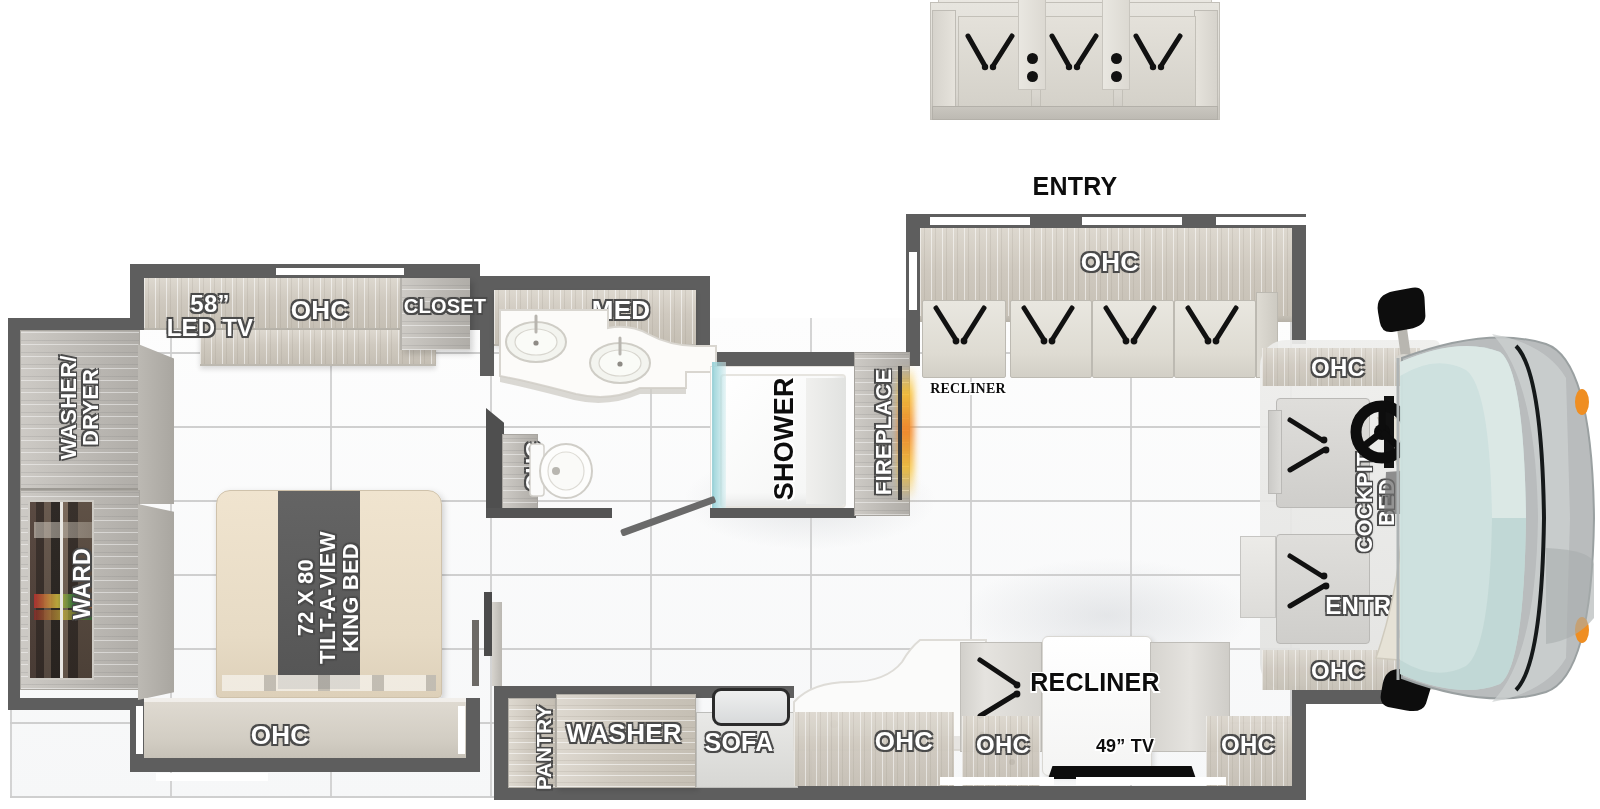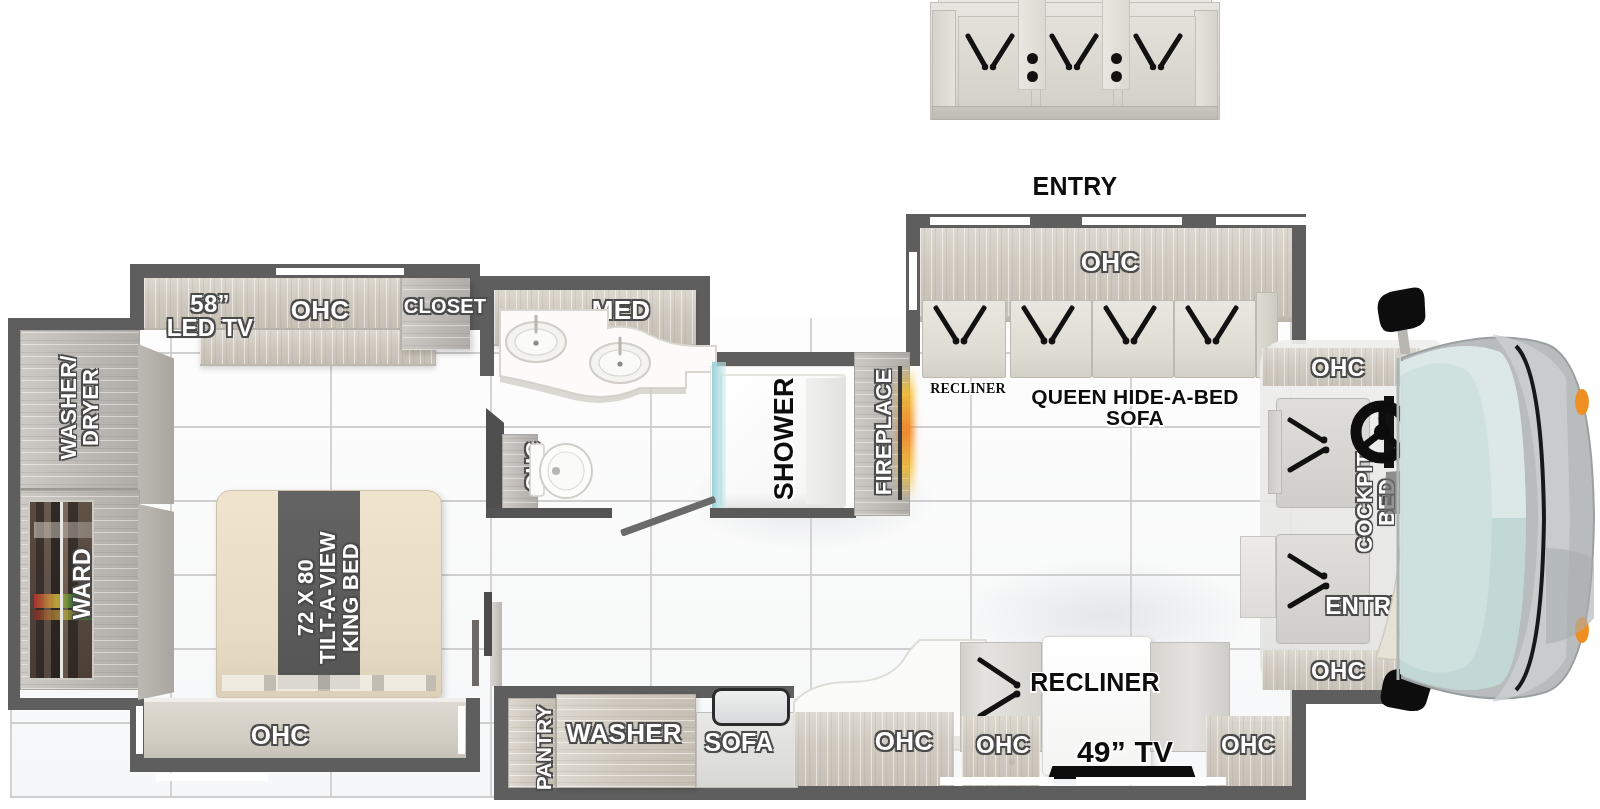--- a/index.html
+++ b/index.html
@@ -334,22 +334,20 @@
       <circle class="cushion-dot" cx="234" cy="51" r="3.4"></circle>
 
       <line class="cushion-line" x1="288" y1="18" x2="308" y2="50"></line>
       <line class="cushion-line" x1="336" y1="18" x2="316" y2="50"></line>
       <circle class="cushion-dot" cx="308" cy="51" r="3.4"></circle>
       <circle class="cushion-dot" cx="316" cy="51" r="3.4"></circle>
     </g>
   </svg>
 
   <div class="lbl dark" style="left:888px;top:382px;width:160px;font-size:14px;font-family:Liberation Serif, serif;">RECLINER</div>
-  <div class="lbl dark" style="left:1020px;top:386px;width:230px;font-size:21px;">QUEEN HIDE-A-BED
-SOFA</div>
 
   <div class="abs" style="left:1260px;top:340px;width:180px;height:350px;
               background:linear-gradient(180deg,rgba(238,238,236,.92),rgba(226,226,224,.92));
               border-radius:26px 6px 6px 26px;"></div>
 
   <div class="abs wood" style="left:1262px;top:348px;width:158px;height:38px;opacity:.9;"></div>
   <div class="lbl" style="left:1288px;top:356px;width:100px;font-size:24px;">OHC</div>
 
   <div class="abs" style="left:1276px;top:398px;width:94px;height:110px;
               background:linear-gradient(180deg,#dfdedb,#cfcecb);border:1px solid #bab9b6;border-radius:4px;"></div>
@@ -474,21 +472,21 @@
   </svg>
   <div class="lbl dark" style="left:1022px;top:670px;width:146px;font-size:25px;">RECLINER</div>
 
   <div class="abs wood" style="left:962px;top:716px;width:78px;height:70px;opacity:.95;"></div>
   <div class="lbl" style="left:958px;top:733px;width:90px;font-size:24px;">OHC</div>
 
   <div class="abs" style="left:1048px;top:752px;width:148px;height:30px;">
     <div class="abs" style="left:0;top:14px;width:148px;height:13px;background:#0d0d0d;
          clip-path:polygon(3% 0,97% 0,100% 100%,0 100%);border-radius:2px;"></div>
   </div>
-  <div class="lbl dark" style="left:1060px;top:737px;width:130px;font-size:30px;">49” TV</div>
+  <div class="lbl dark" style="left:1060px;top:737px;width:130px;font-size:18px;">49” TV</div>
 
   <div class="abs wood" style="left:1206px;top:716px;width:86px;height:70px;opacity:.95;"></div>
   <div class="lbl" style="left:1200px;top:733px;width:96px;font-size:24px;">OHC</div>
 
   <div class="abs window" style="left:156px;top:773px;width:112px;height:8px;"></div>
   <div class="abs window" style="left:940px;top:777px;width:114px;height:8px;"></div>
   <div class="abs window" style="left:1076px;top:777px;width:150px;height:8px;"></div>
 
 </div>
 

